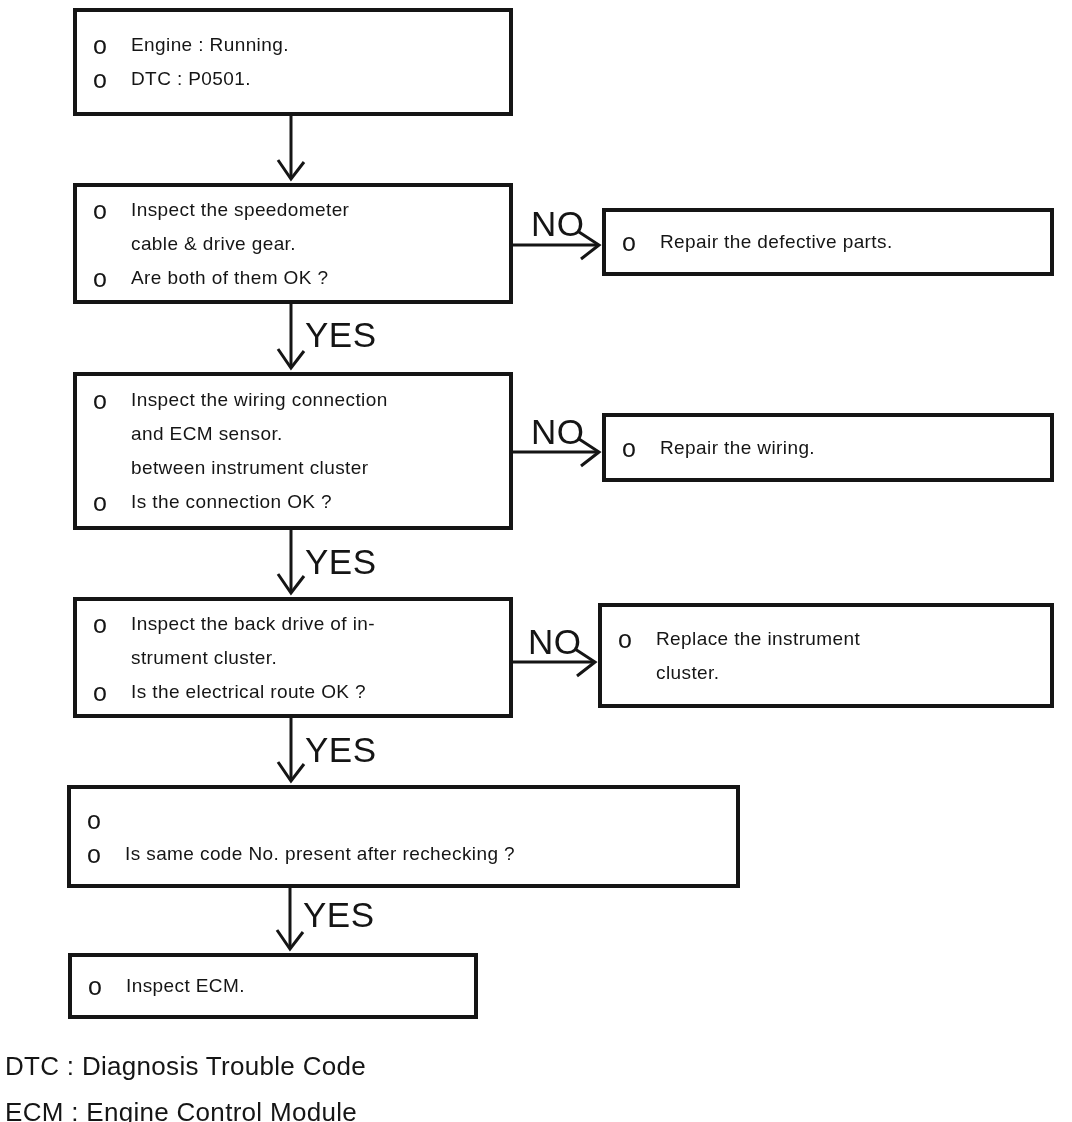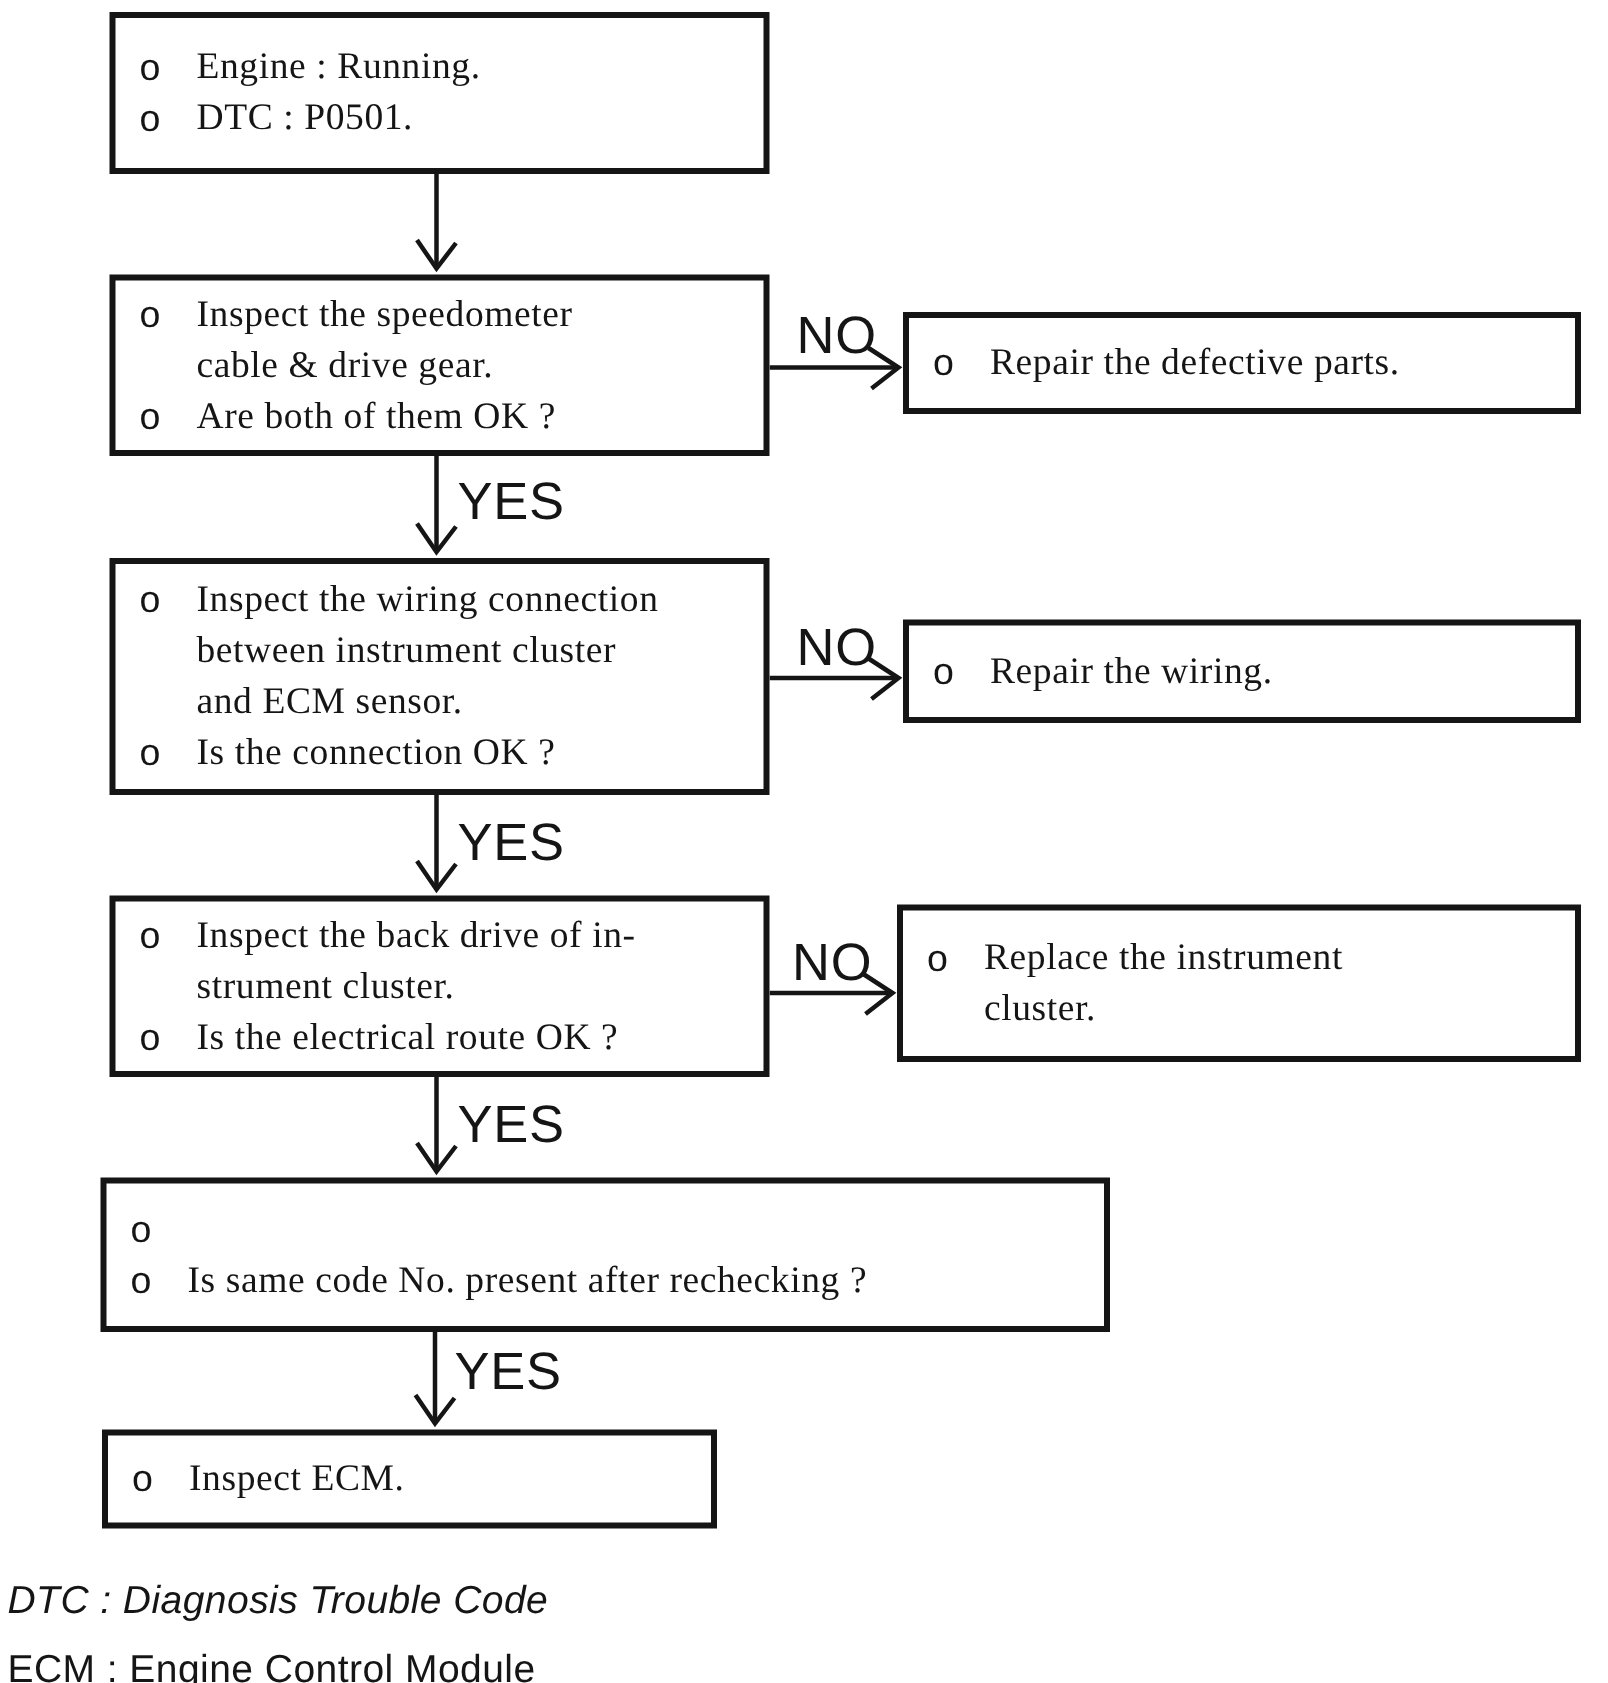--- a/index.html
+++ b/index.html
@@ -22,21 +22,21 @@
     justify-content: center;
     padding: 0 6px 0 16px;
   }
   .item { display: flex; align-items: flex-start; }
   .bullet {
     flex: 0 0 38px;
     width: 38px;
     font-size: 25px;
     line-height: 34px;
   }
-  .lines { font-size: 25px; line-height: 34px; letter-spacing: 0.4px; font-family: Liberation Serif, serif; }
+  .lines { font-size: 19px; line-height: 34px; letter-spacing: 0.4px; }
   .lines div { white-space: nowrap; }
   .edge-label {
     position: absolute;
     font-size: 35px;
     line-height: 30px;
     letter-spacing: 0.5px;
   }
   .legend-line {
     position: absolute;
     font-size: 26px;
@@ -125,22 +125,22 @@
           <div>Repair the defective parts.</div>
         </div>
     </div>
   </div>
 
   <div class="box" style="left:73px; top:372px; width:440px; height:158px;">
     <div class="item">
       <span class="bullet">o</span>
       <div class="lines">
         <div>Inspect the wiring connection</div>
+        <div>and ECM sensor.</div>
         <div>between instrument cluster</div>
-        <div>and ECM sensor.</div>
       </div>
     </div>
     <div class="item">
       <span class="bullet">o</span>
       <div class="lines">
           <div>Is the connection OK ?</div>
         </div>
     </div>
   </div>
 
@@ -201,16 +201,16 @@
   </div>
 
   <div class="edge-label" style="left:531px; top:209px;">NO</div>
   <div class="edge-label" style="left:305px; top:320px;">YES</div>
   <div class="edge-label" style="left:531px; top:417px;">NO</div>
   <div class="edge-label" style="left:305px; top:547px;">YES</div>
   <div class="edge-label" style="left:528px; top:627px;">NO</div>
   <div class="edge-label" style="left:305px; top:735px;">YES</div>
   <div class="edge-label" style="left:303px; top:900px;">YES</div>
 
-  <div class="legend-line" style="left:5px; top:1051px;font-style:italic;">DTC : Diagnosis Trouble Code</div>
+  <div class="legend-line" style="left:5px; top:1051px;">DTC : Diagnosis Trouble Code</div>
   <div class="legend-line" style="left:5px; top:1086px;margin-top:11px;">ECM : Engine Control Module</div>
 
 </div>
 
 </body></html>

